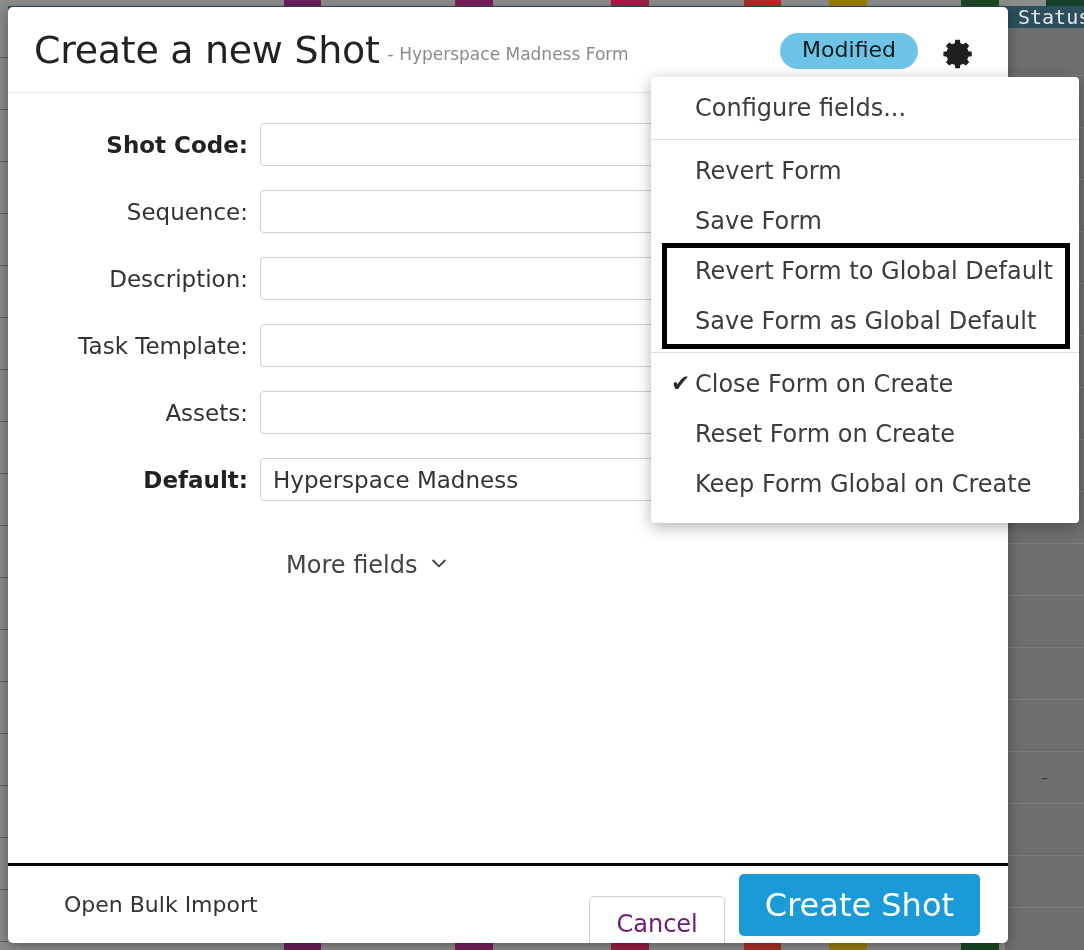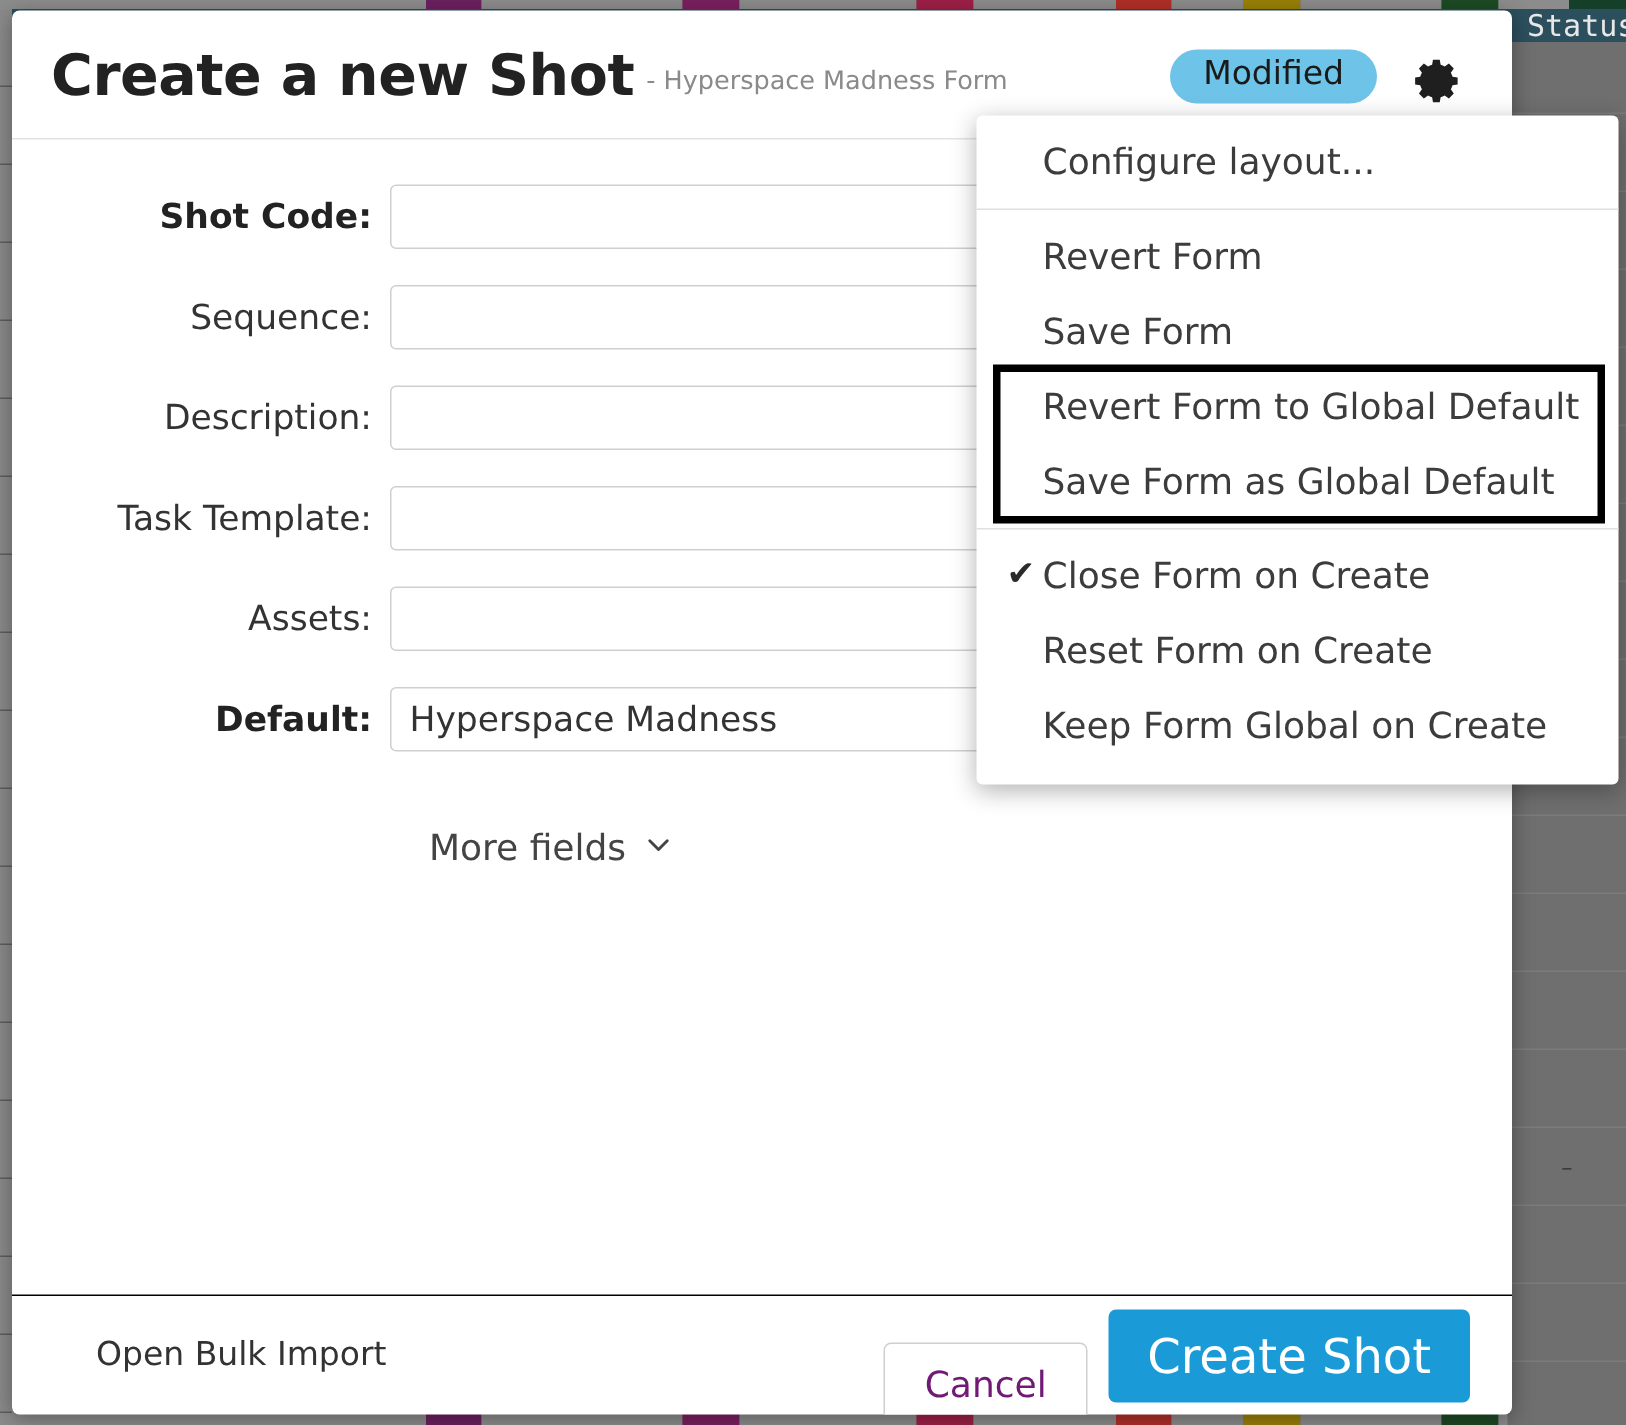--- a/index.html
+++ b/index.html
@@ -104,21 +104,21 @@
     height: 86px;
     flex: 0 0 86px;
     border-bottom: 1px solid #e3e3e3;
     position: relative;
     display: flex;
     align-items: center;
     box-sizing: border-box;
   }
   #dialog-title {
     font-size: 38px;
-    font-weight: bold;
+    font-weight: normal;
     color: #222222;
     margin-left: 26px;
     letter-spacing: -0.3px;
     white-space: nowrap;
   }
   #dialog-subtitle {
     font-size: 17px;
     font-weight: normal;
     color: #8a8a8a;
     margin-left: 8px;
@@ -195,21 +195,21 @@
     cursor: pointer;
   }
   #more-fields-label {
     font-size: 24px;
     color: #444444;
   }
 
   #dialog-footer {
     flex: 0 0 80px;
     height: 80px;
-    border-top: 1px solid #000000;
+    border-top: 3px solid #000000;
     display: flex;
     align-items: center;
     box-sizing: border-box;
     padding: 0 28px;
   }
   #bulk-import-link {
     font-size: 22px;
     color: #333333;
     cursor: pointer;
     margin-left: 28px;
@@ -444,21 +444,21 @@
     <div id="bulk-import-link">Open Bulk Import</div>
     <div id="footer-buttons">
       <button id="cancel-button">Cancel</button>
       <button id="create-shot-button">Create Shot</button>
     </div>
   </div>
 </div>
 
 <div id="gear-menu">
   <div id="menu-items">
-      <div class="menu-item"><span>Configure layout...</span></div>
+      <div class="menu-item"><span>Configure fields...</span></div>
       <div class="menu-sep"></div>
       <div class="menu-item"><span>Revert Form</span></div>
       <div class="menu-item"><span>Save Form</span></div>
       <div class="menu-item"><span>Revert Form to Global Default</span></div>
       <div class="menu-item"><span>Save Form as Global Default</span></div>
       <div class="menu-sep"></div>
       <div class="menu-item"><span class="menu-check">✔</span><span>Close Form on Create</span></div>
       <div class="menu-item"><span>Reset Form on Create</span></div>
       <div class="menu-item"><span>Keep Form Global on Create</span></div>
     </div>

